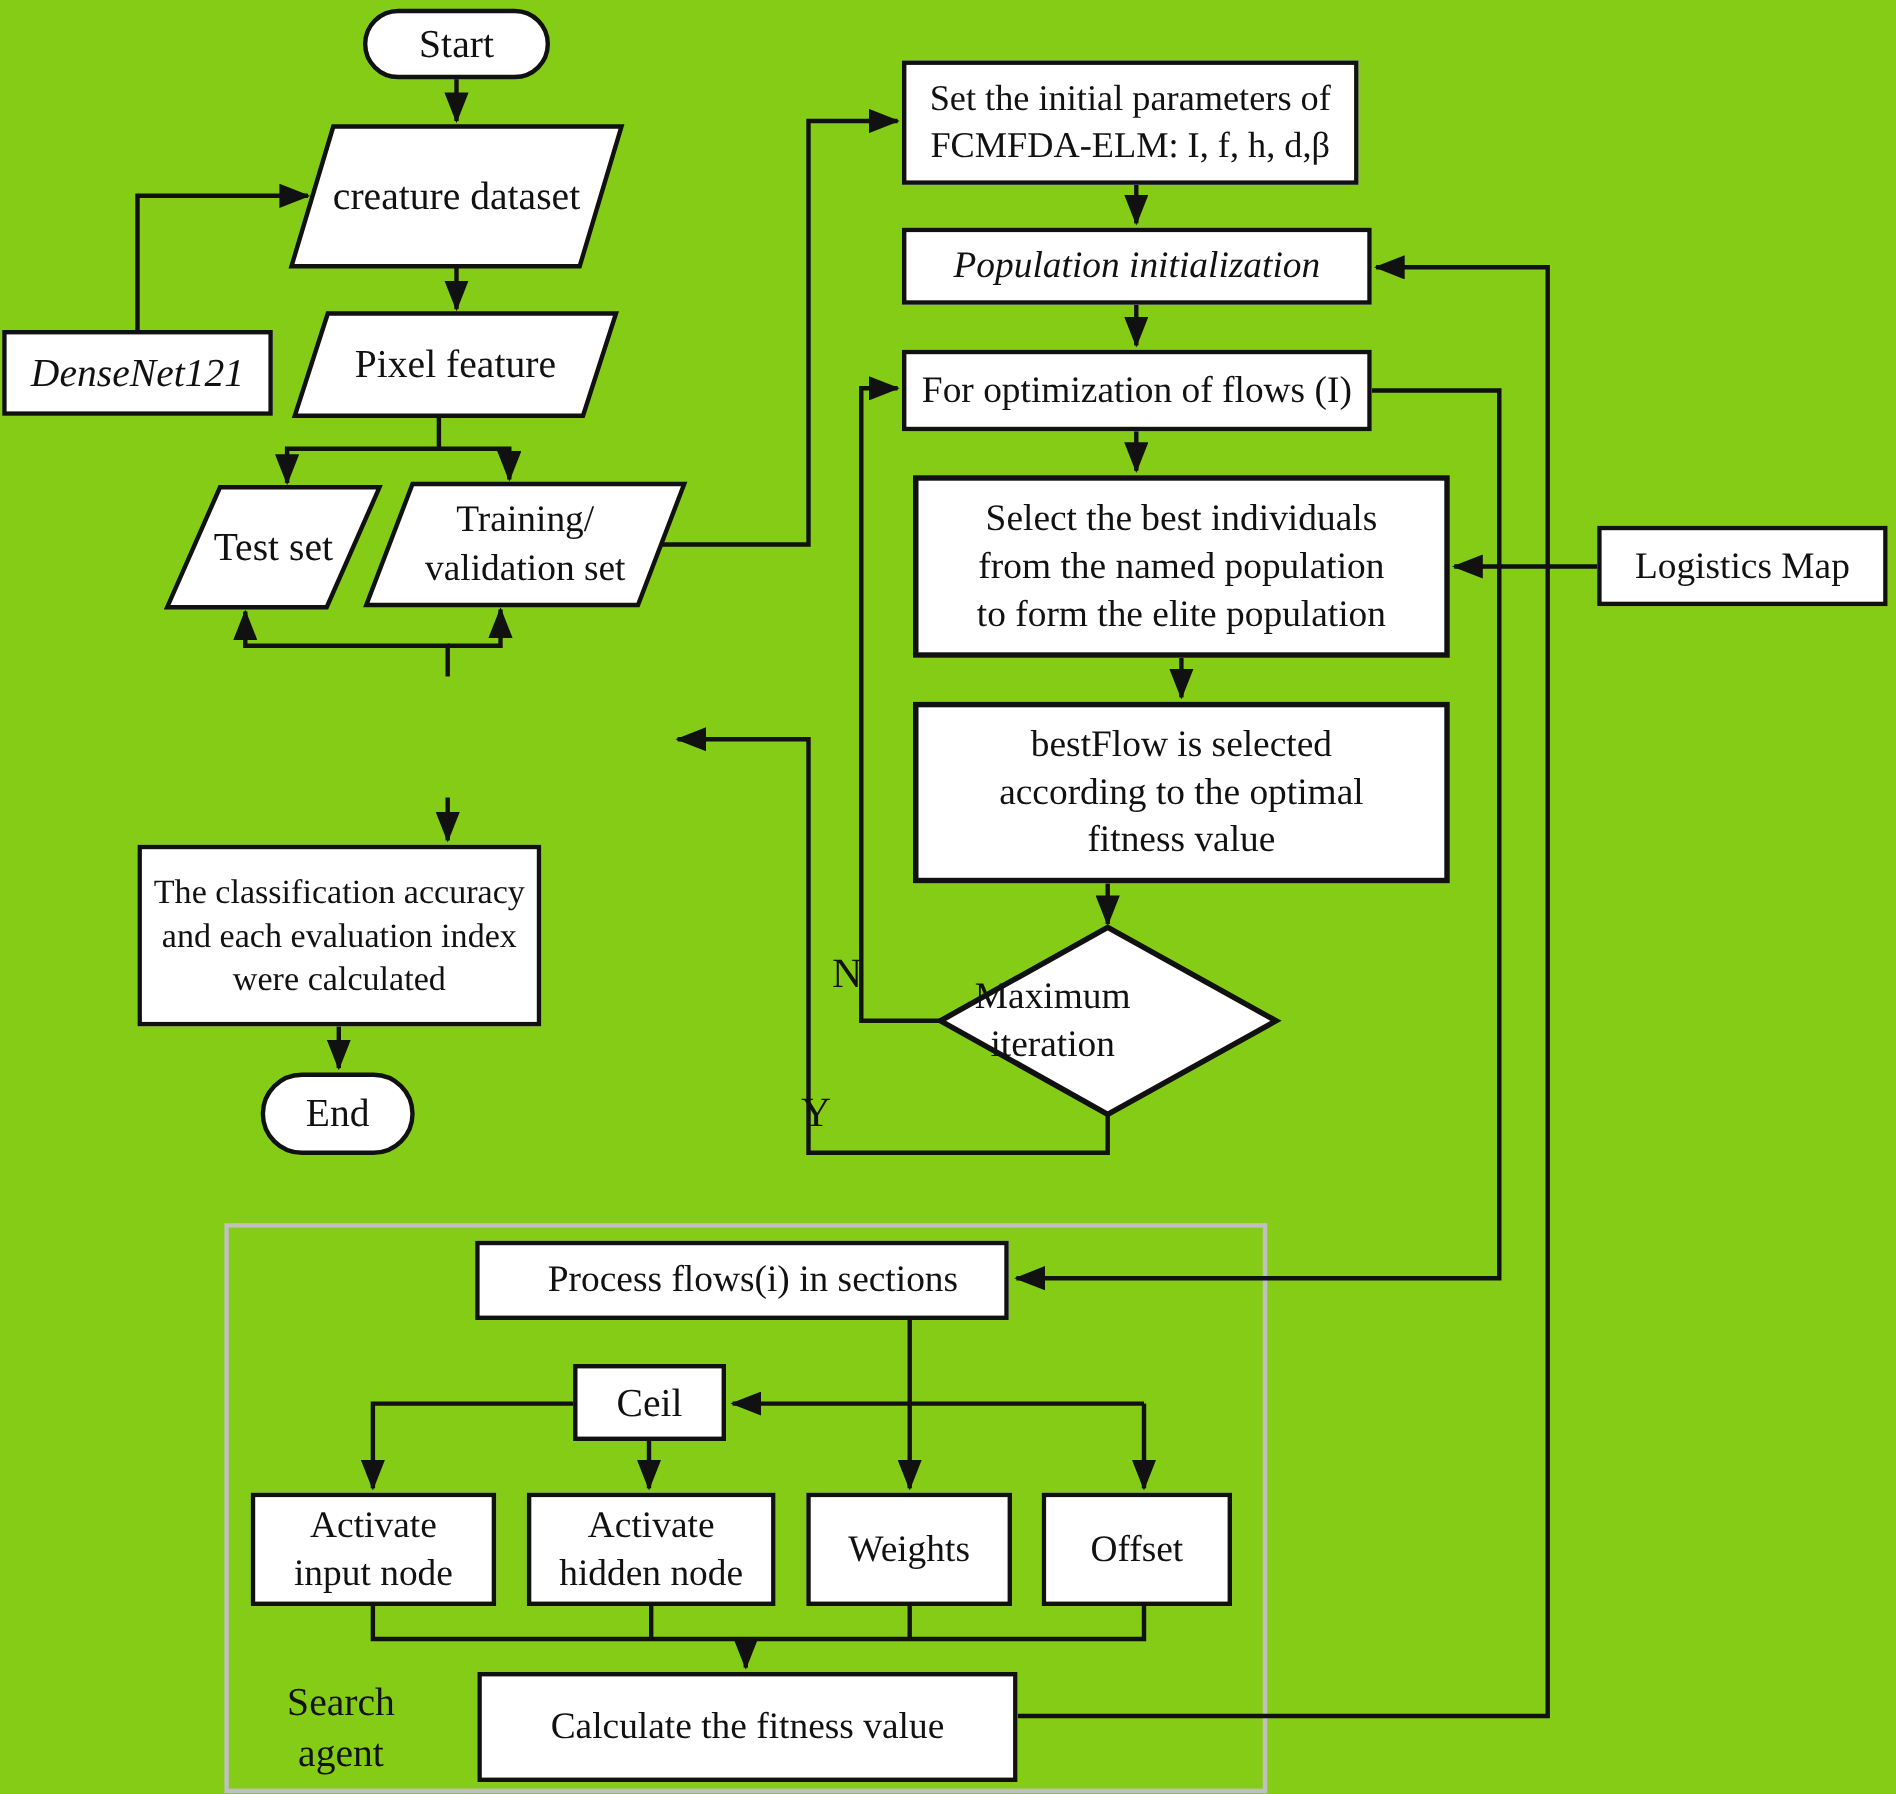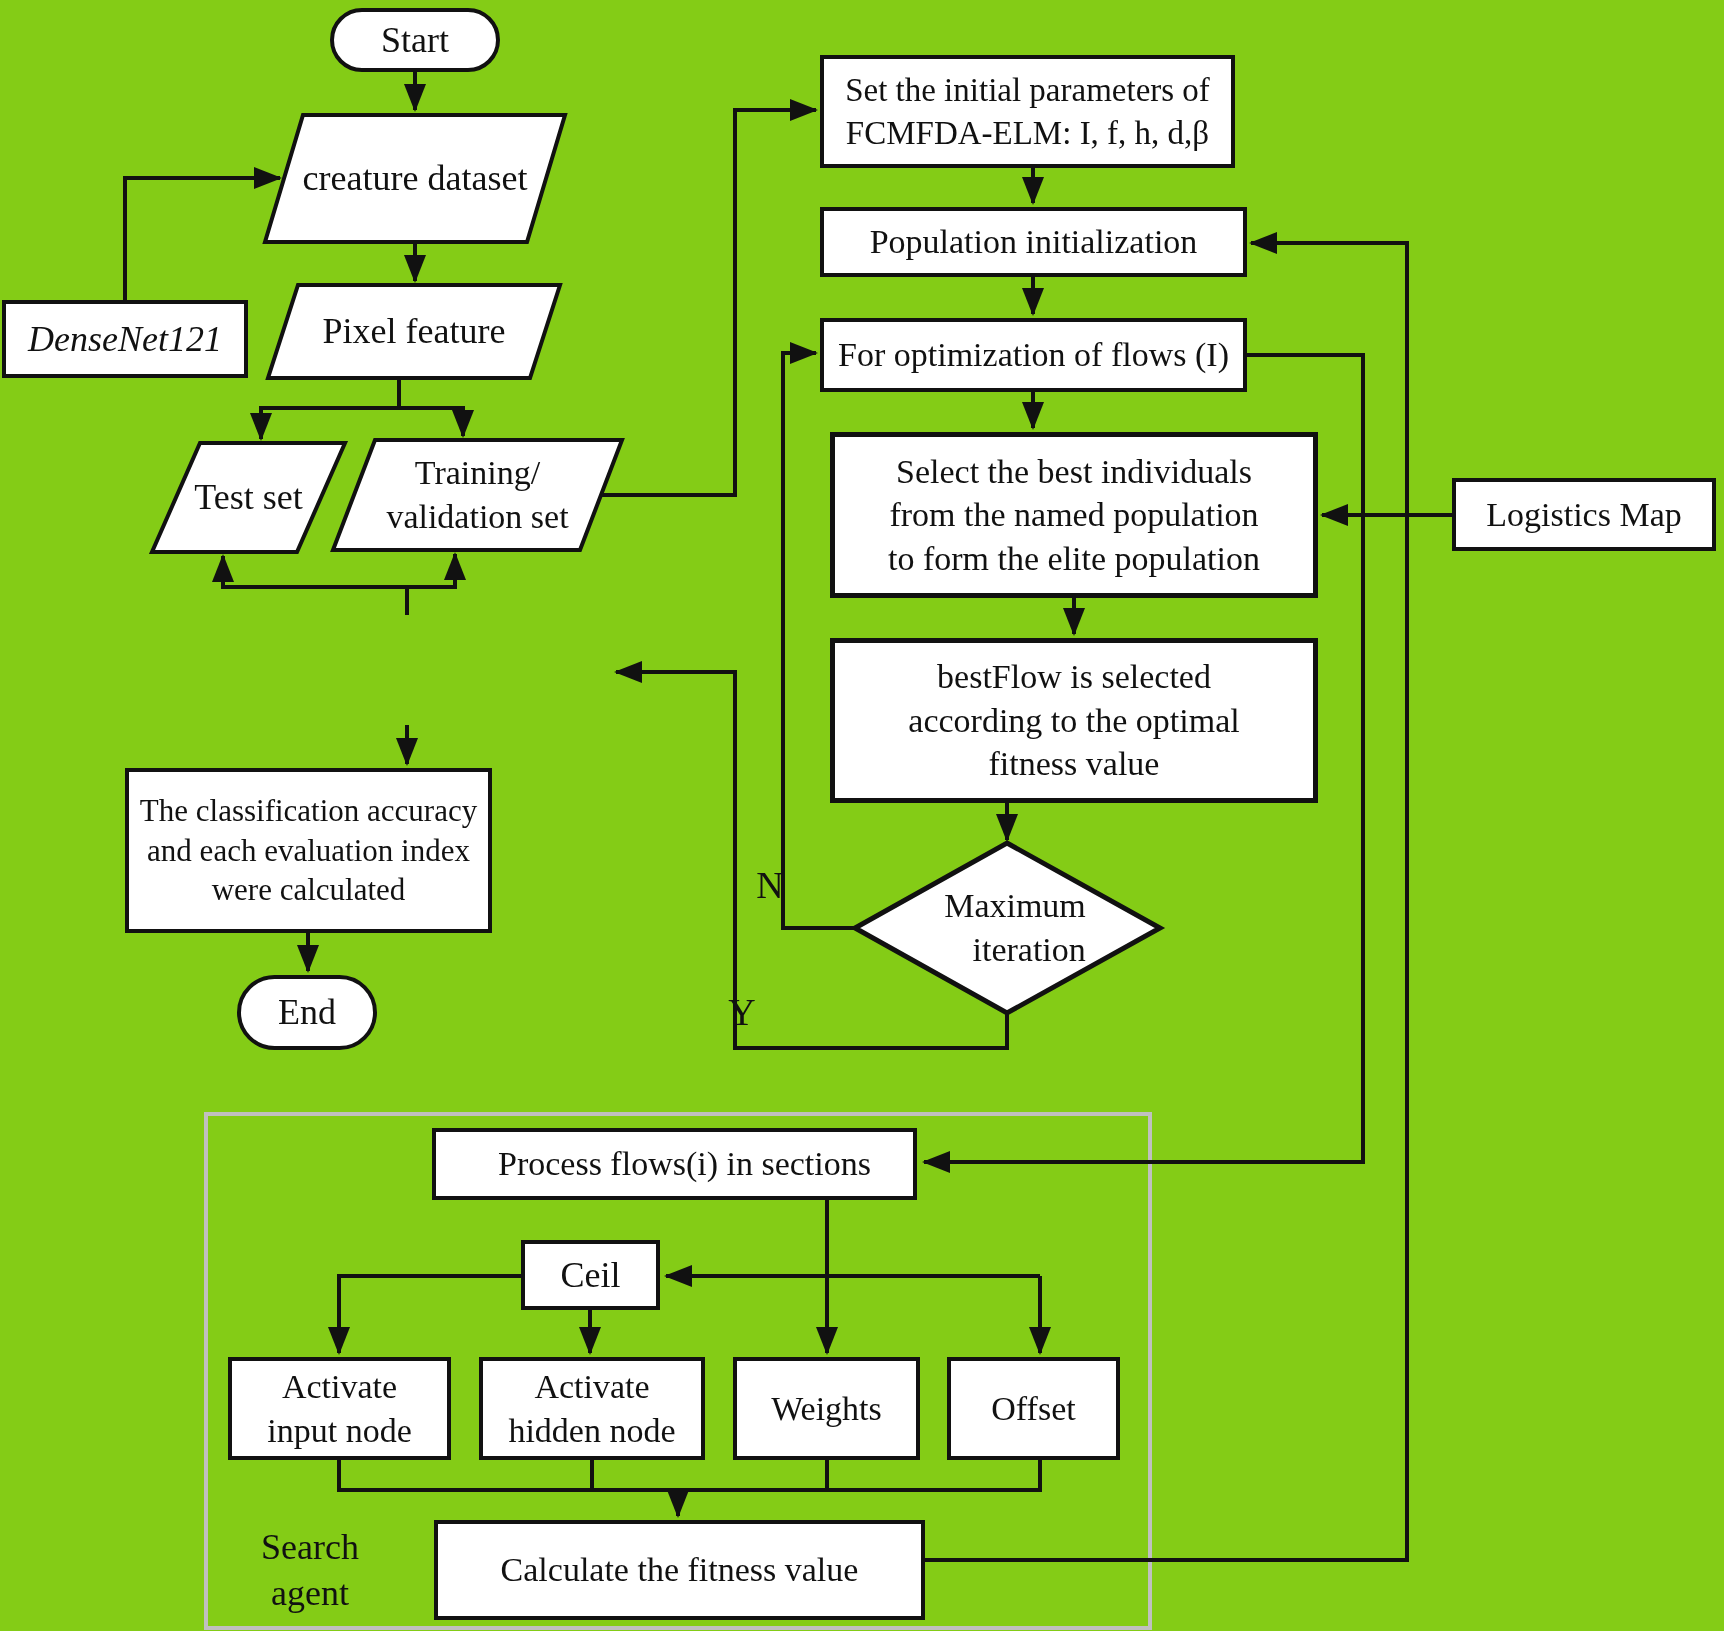--- a/index.html
+++ b/index.html
@@ -123,41 +123,41 @@
   <div class="node plain fs34" style="left:333px;top:440px;width:289px;height:110px;">
     <span>Training/
 validation set</span>
   </div>
 
   <div class="node rect fs33" style="left:820px;top:55px;width:415px;height:113px;">
     <span>Set the initial parameters of
 FCMFDA-ELM: I, f, h, d,β</span>
   </div>
 
-  <div class="node rect fs34" style="left:820px;top:207px;width:427px;height:70px;">
+  <div class="node rect fs34" style="left:820px;top:207px;width:427px;height:70px;font-style:italic;">
     <span>Population initialization</span>
   </div>
 
   <div class="node rect fs34" style="left:820px;top:318px;width:427px;height:74px;">
     <span>For optimization of flows (I)</span>
   </div>
 
   <div class="node rect thick fs34" style="left:830px;top:432px;width:488px;height:166px;">
     <span>Select the best individuals
 from the named population
 to form the elite population</span>
   </div>
 
   <div class="node rect thick fs34" style="left:830px;top:638px;width:488px;height:165px;">
     <span>bestFlow is selected
 according to the optimal
 fitness value</span>
   </div>
 
-  <div class="node plain fs34" style="left:885px;top:862px;width:260px;height:132px;text-align:right;">
+  <div class="node plain fs34" style="left:827px;top:862px;width:260px;height:132px;">
     <span>Maximum
 iteration</span>
   </div>
 
   <div class="node rect fs34" style="left:1452px;top:478px;width:264px;height:73px;">
     <span>Logistics Map</span>
   </div>
 
 
   <div class="node rect fs31" style="left:125px;top:768px;width:367px;height:165px;">

